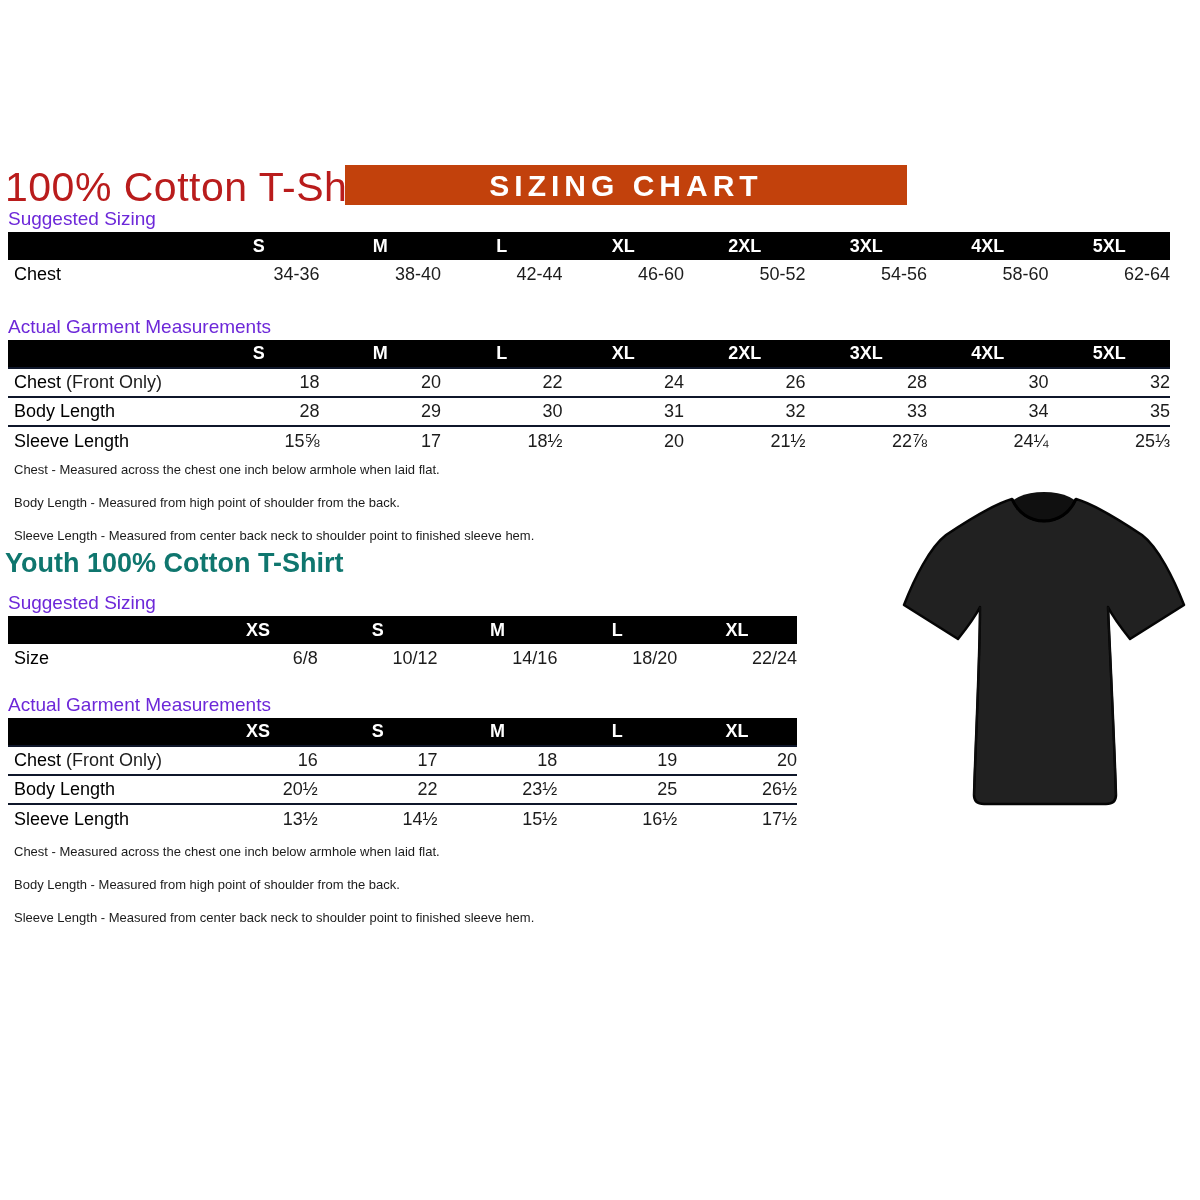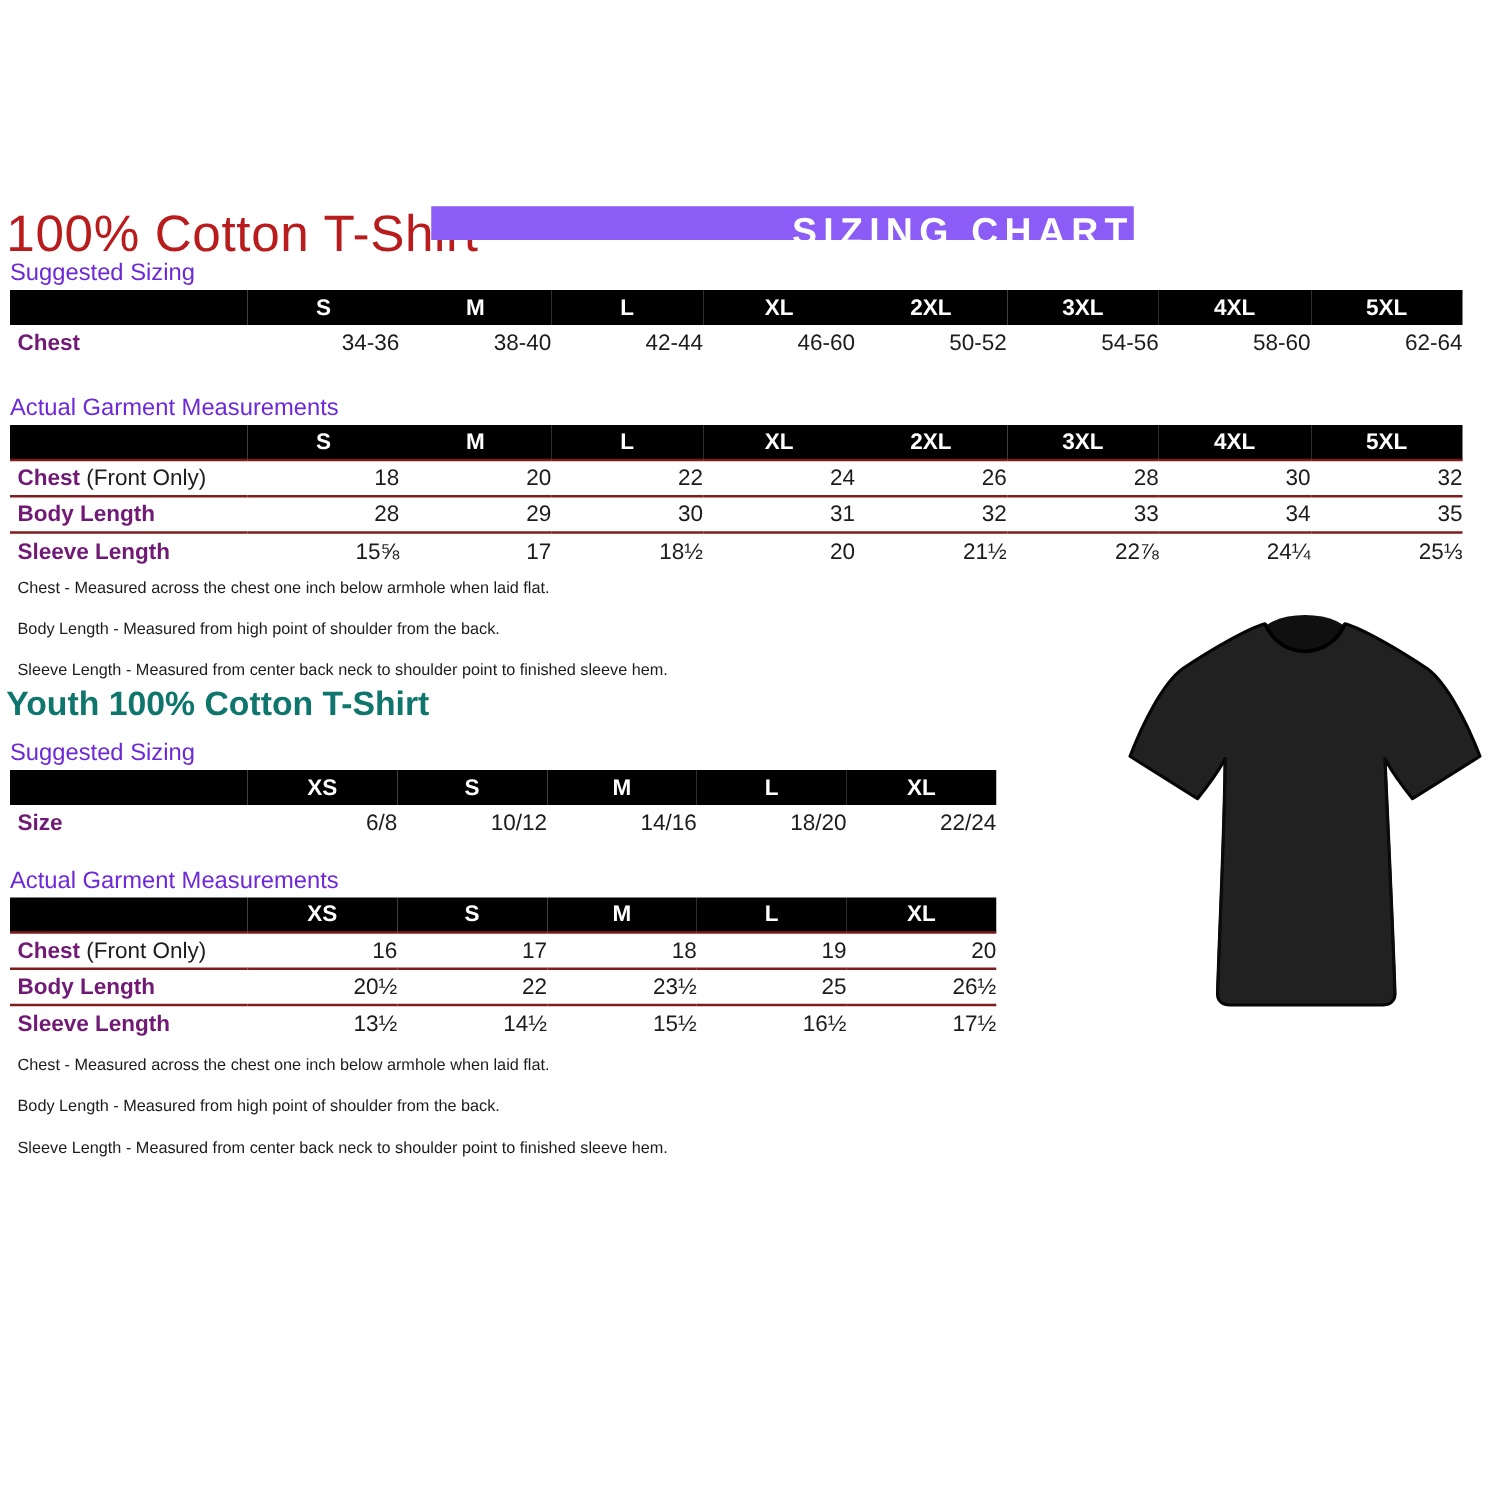--- a/index.html
+++ b/index.html
@@ -12,24 +12,24 @@
     color:#1a1a1a;
     overflow:hidden;
   }
   .main-title {
     position:absolute; left:5px; top:164px;
     font-size:41px; font-weight:400; letter-spacing:0.5px;
     color:#b91c1c;
   }
   .banner {
     position:absolute; left:345px; top:165px;
-    width:562px; height:27px;
-    background:#8b5cf6;
+    width:562px; height:40px;
+    background:#c2410c;
     color:#fff; font-weight:bold; font-size:30px;
-    letter-spacing:5px; text-align:right; line-height:41px;
+    letter-spacing:5px; text-align:center; line-height:41px;
   }
   .sec-label { position:absolute; left:8px; font-size:19px; color:#6d28d9; }
   .lbl-adult-suggested { top:208px; }
   .lbl-adult-actual    { top:316px; }
   .lbl-youth-suggested { top:592px; }
   .lbl-youth-actual    { top:694px; }
   .youth-title {
     position:absolute; left:5px; top:548px;
     font-size:27px; font-weight:bold; color:#0f766e;
   }
@@ -42,22 +42,22 @@
   table.sz-table th {
     background:#000; color:#fff;
     font-size:18px; font-weight:bold;
     height:28px; text-align:center; padding:0;
   }
   table.sz-table td {
     font-size:18px; text-align:right;
     height:29px; padding:0; color:#1c1c1c;
   }
   table.sz-table td.rowlabel { text-align:left; padding-left:6px; }
-  table.sz-table td.rowlabel b { font-weight:bold; color:#701a75; }
-  .tbl.lined tbody tr td { border-top:2px solid #7f1d1d; }
+  table.sz-table td.rowlabel b { font-weight:normal; color:#000000; }
+  .tbl.lined tbody tr td { border-top:2px solid #0f172a; }
   .notes { position:absolute; left:14px; font-size:13px; color:#1b1b1b; }
   .notes-adult { top:458px; }
   .notes-youth { top:840px; }
   .notes div { height:33px; line-height:24px; }
   .tshirt-wrap { position:absolute; left:893px; top:483px; width:302px; height:330px; }
   .tshirt-wrap svg { width:100%; height:100%; display:block; }
 </style>
 </head>
 <body>
 

